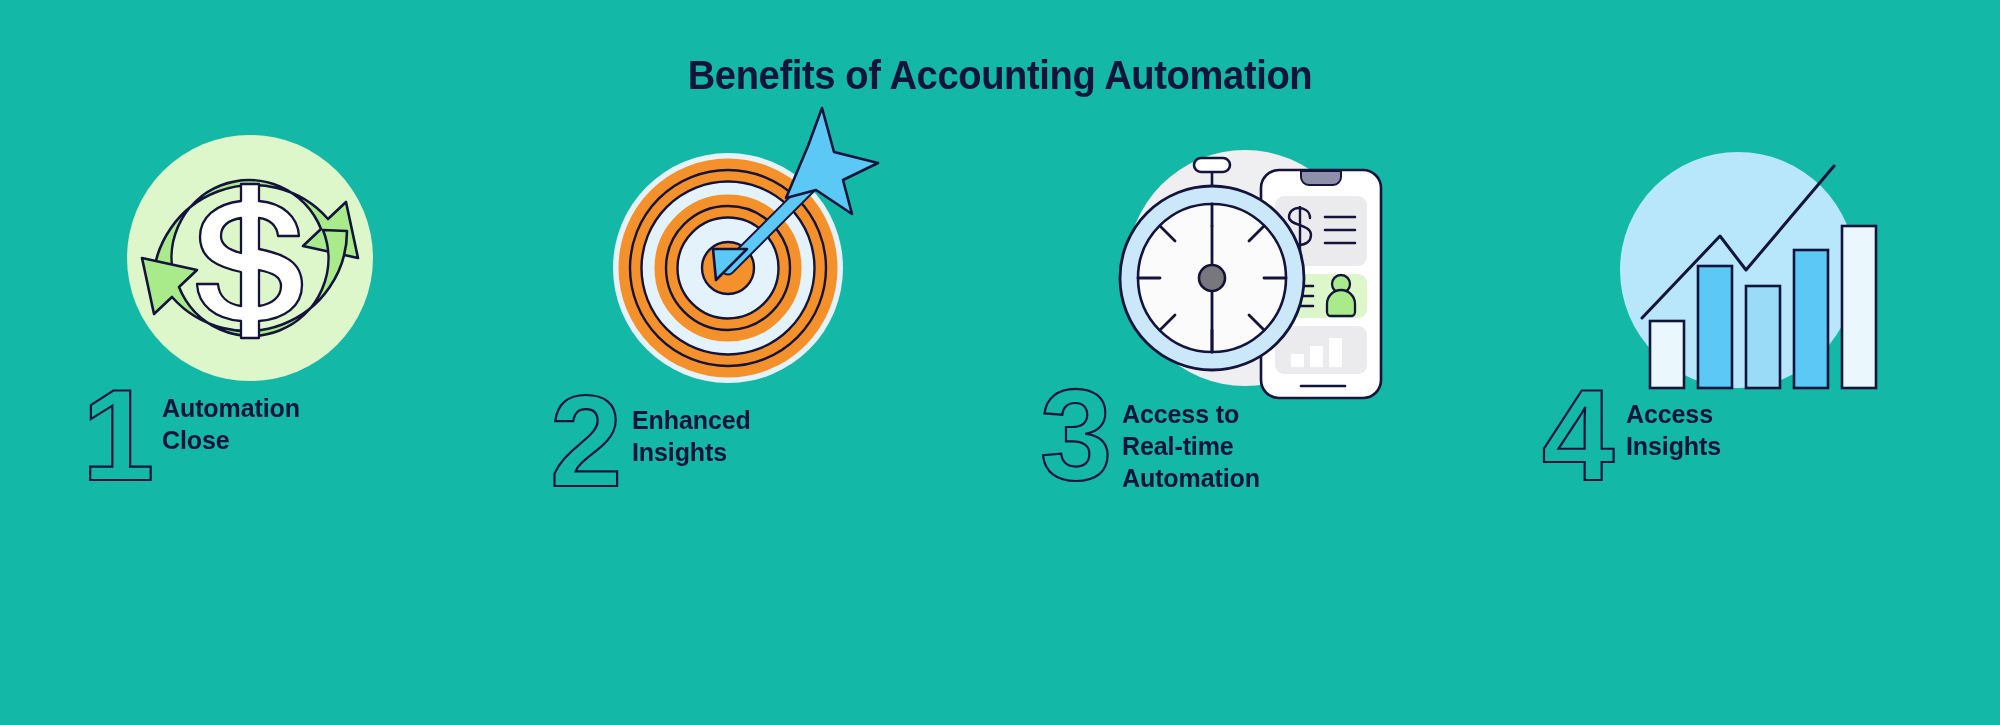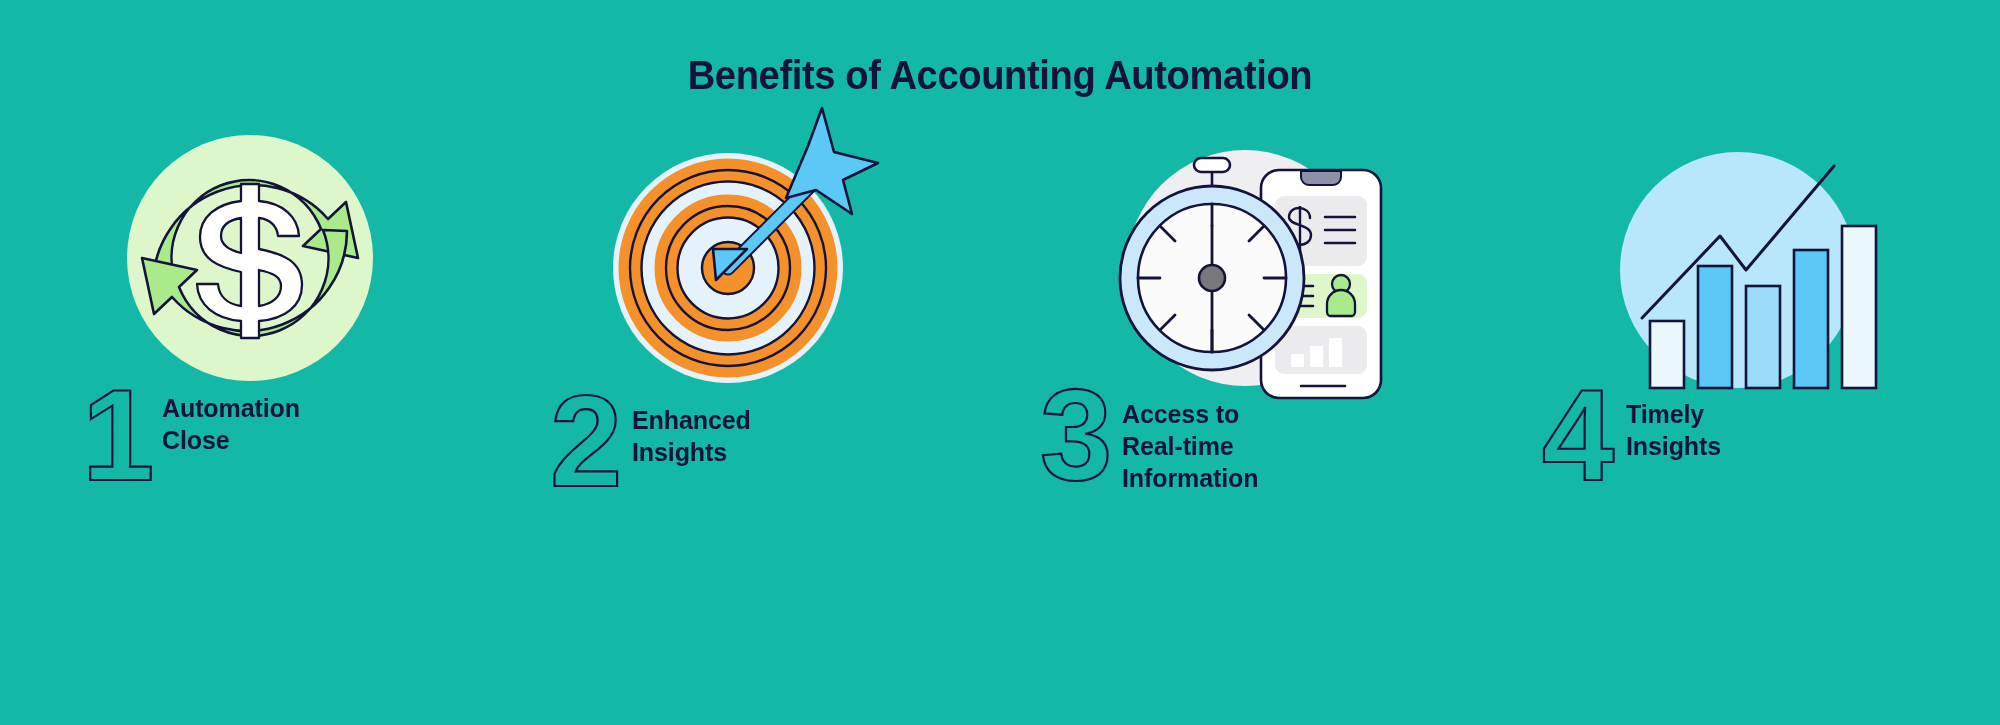--- a/index.html
+++ b/index.html
@@ -248,21 +248,21 @@
         </svg>
       </div>
       <div class="label-row">
         <div class="numeral">
           <svg width="84" height="150" viewBox="0 0 84 150">
             <text x="2" y="122">3</text>
           </svg>
         </div>
         <div class="label-text">Access to
 Real-time
-Information</div>
+Automation</div>
       </div>
     </div>
 
     <div class="card card-4">
       <div class="icon-wrap">
         <svg width="300" height="290" viewBox="0 0 300 290">
           <circle cx="138" cy="152" r="118" fill="#b8e6fa"></circle>
 
           <path d="M 42 200 L 120 118 L 146 152 L 234 48" fill="none" stroke="#13133c" stroke-width="3" stroke-linecap="round" stroke-linejoin="round"></path>
 
@@ -272,19 +272,19 @@
           <rect x="194" y="132" width="34" height="138" fill="#5cc8f5" stroke="#13133c" stroke-width="2.6"></rect>
           <rect x="242" y="108" width="34" height="162" fill="#eaf8fe" stroke="#13133c" stroke-width="2.6"></rect>
         </svg>
       </div>
       <div class="label-row">
         <div class="numeral">
           <svg width="84" height="150" viewBox="0 0 84 150">
             <text x="0" y="122">4</text>
           </svg>
         </div>
-        <div class="label-text">Timely
+        <div class="label-text">Access
 Insights</div>
       </div>
     </div>
 
   </div>
 </div>
 
 </body></html>

